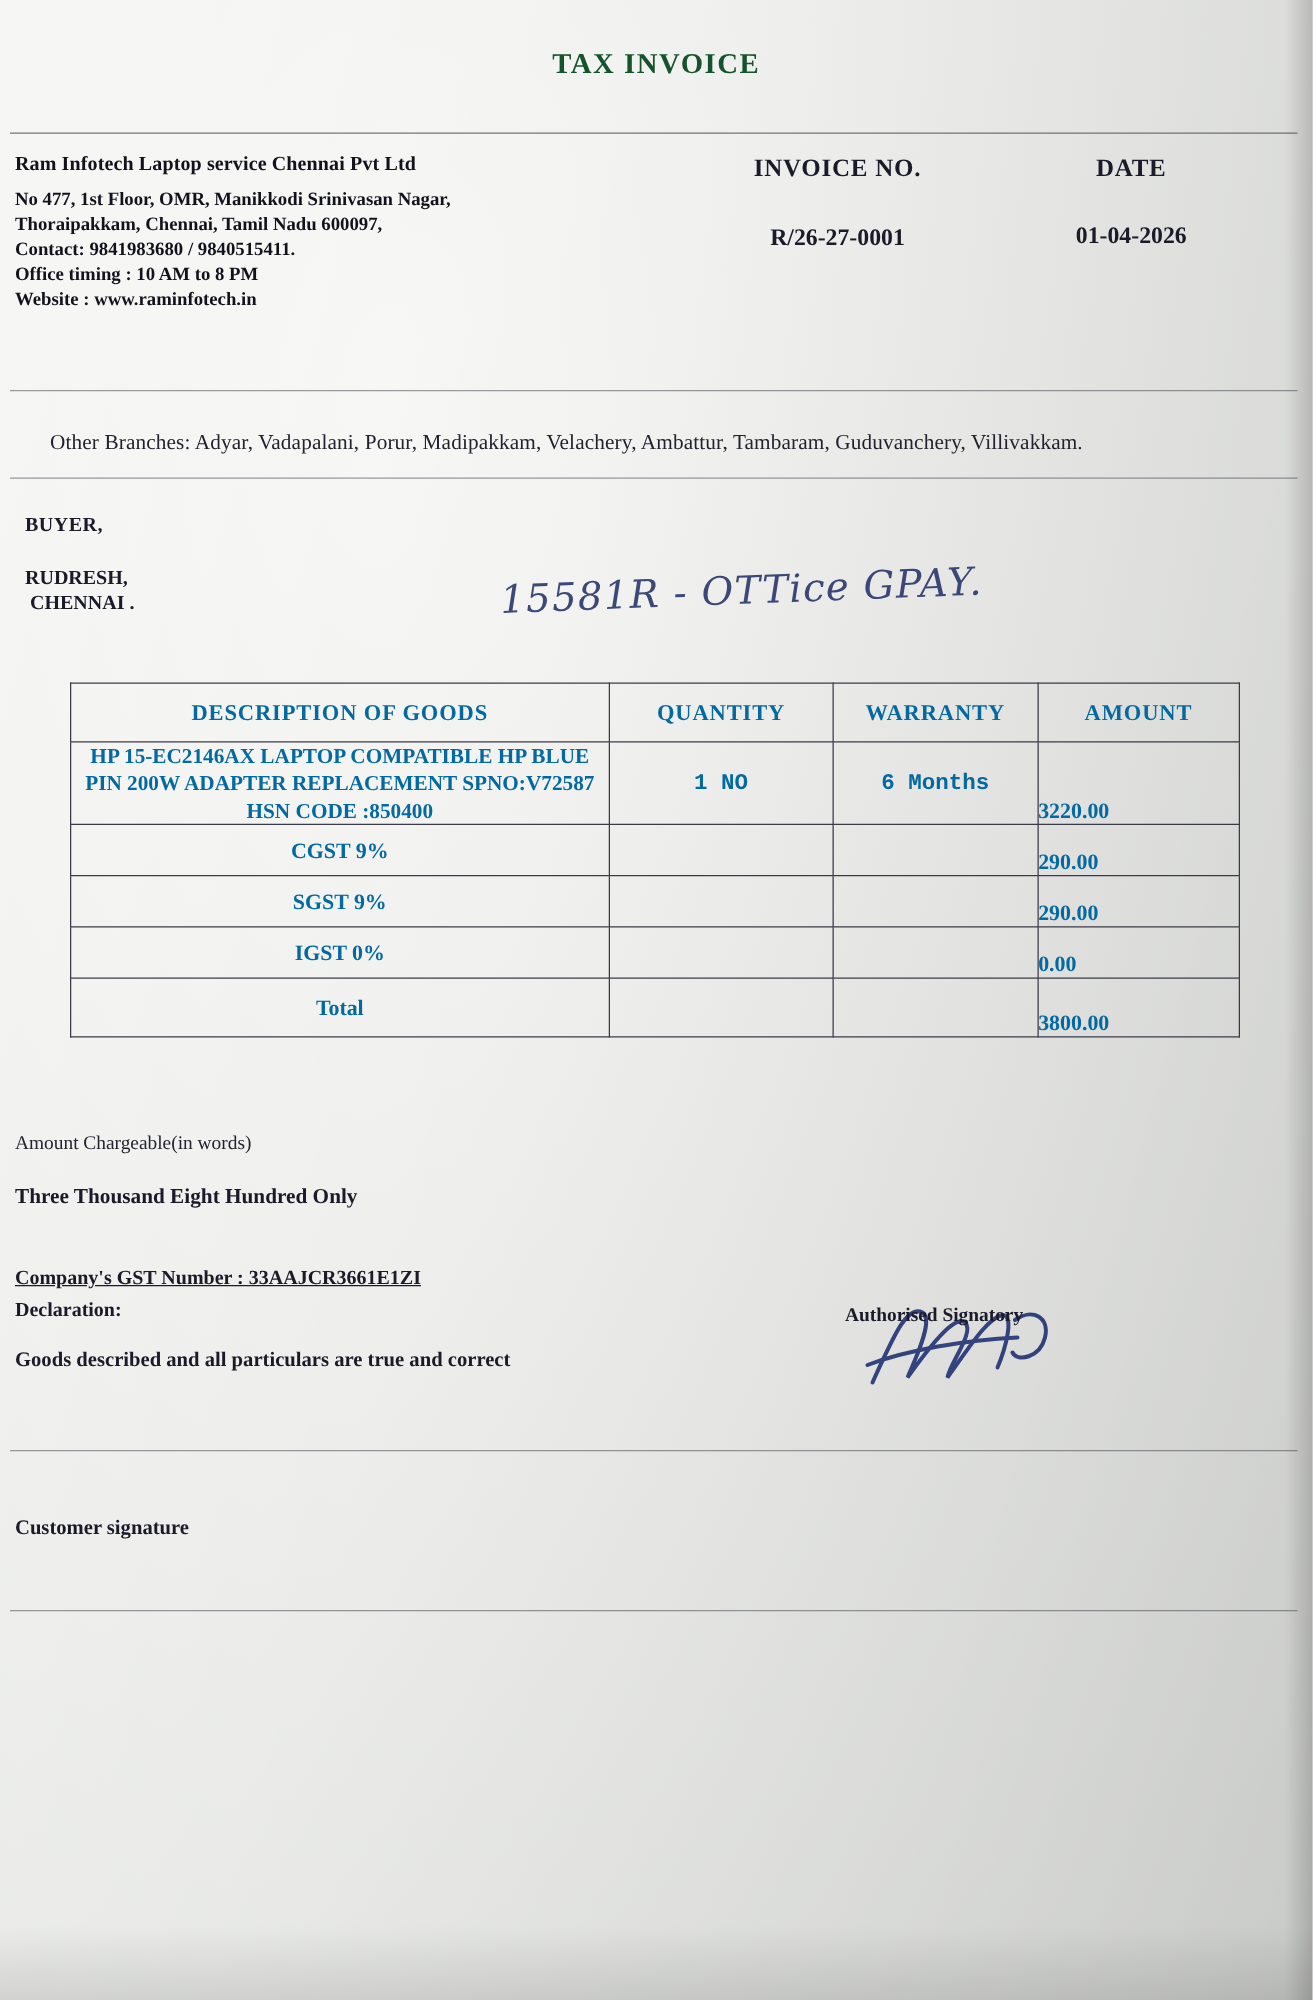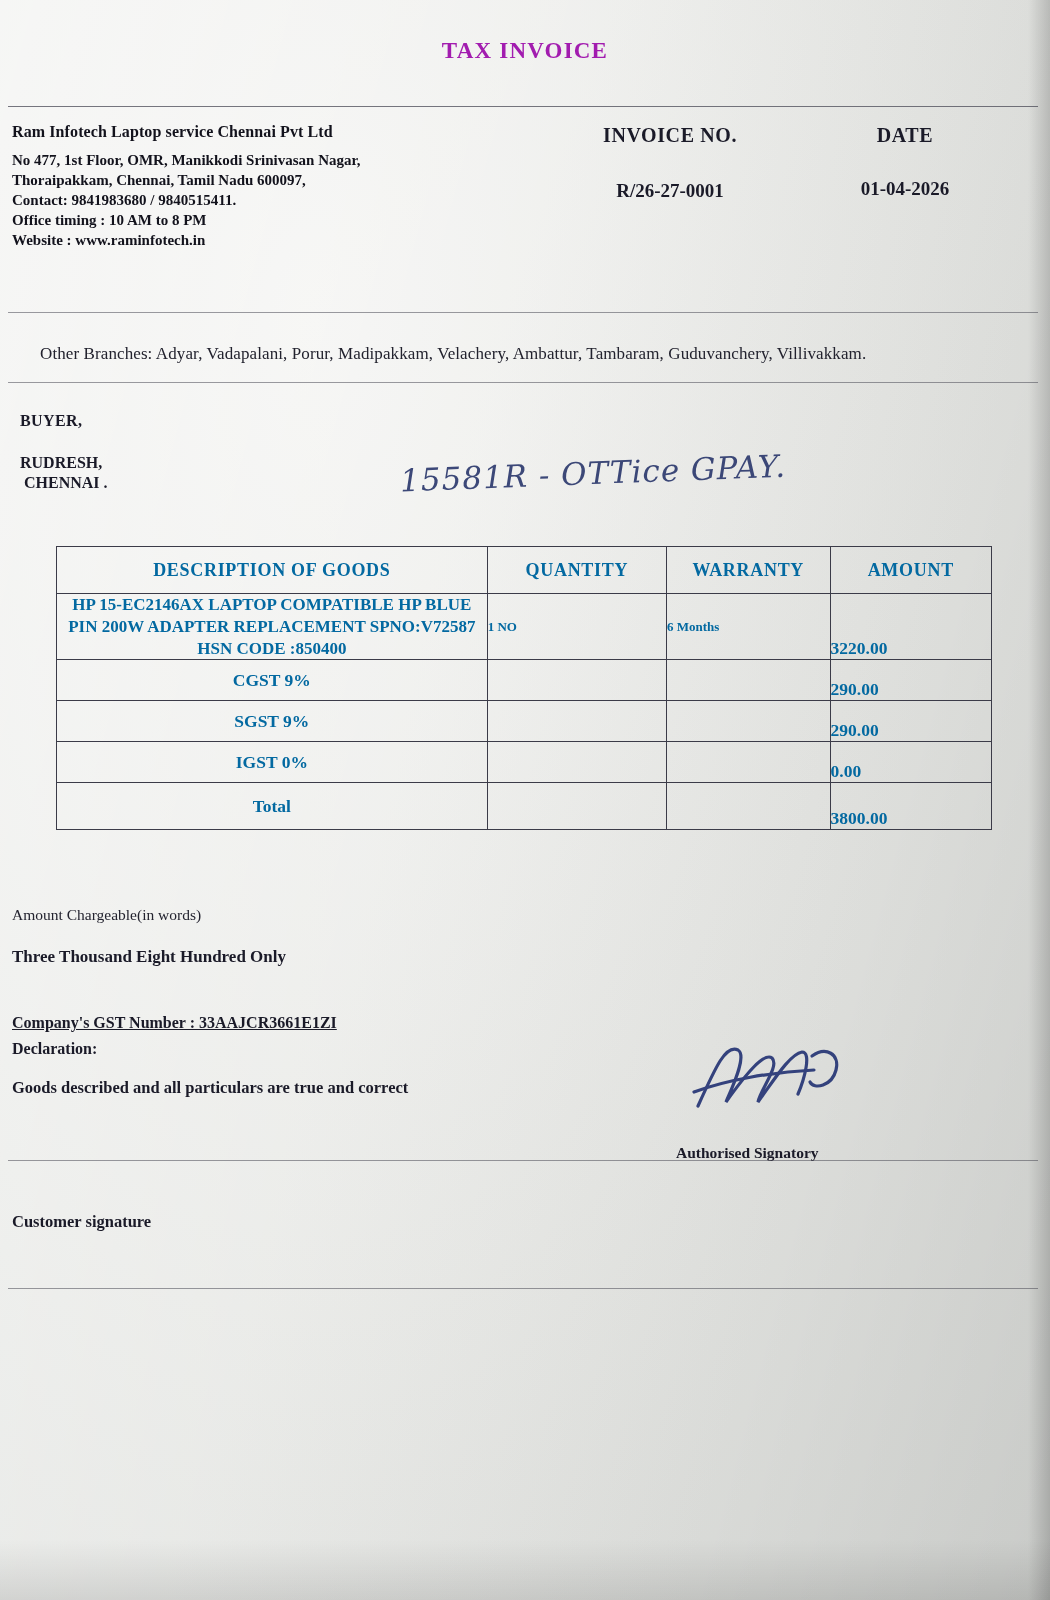--- a/index.html
+++ b/index.html
@@ -39,21 +39,21 @@
   }
 
   .title {
     position: absolute;
     left: 0; right: 0;
     top: 38px;
     text-align: center;
     font-size: 23px;
     letter-spacing: 1.2px;
     font-weight: 700;
-    color: #a21caf;
+    color: #14532d;
   }
 
   .hline {
     position: absolute;
     left: 8px;
     right: 12px;
     height: 1px;
     background: #4a4a55;
     opacity: .75;
   }
@@ -173,21 +173,21 @@
   .col-warr { width: 165px; }
   .col-amt  { width: 164px; }
 
   td.desc {
     text-align: center;
     font-weight: 700;
     font-size: 17px;
     line-height: 1.28;
     padding: 9px 10px 10px 10px;
   }
-  td.center { text-align: left; font-weight: 700; font-size: 13px; }
+  td.center { text-align: center; font-weight: 700; font-size: 18px; font-family: Liberation Mono, monospace; }
   td.amount { text-align: left; padding-right: 16px; font-weight: 700; font-size: 17.5px; vertical-align: bottom; padding-bottom: 6px;}
   td.taxlabel { text-align: center; font-weight: 700; font-size: 17.5px; padding: 10px 0 8px 0;}
   tr.taxrow td { height: 40px; }
   tr.totalrow td { height: 46px; }
   td.totallabel { text-align: center; font-weight: 700; font-size: 17.5px; }
 
   .words-label {
     position: absolute;
     left: 12px; top: 906px;
     font-size: 15.5px;
@@ -222,21 +222,21 @@
 
   .for-company {
     position: absolute;
     left: 512px; top: 1012px;
     font-size: 16.5px;
     font-weight: 700;
     letter-spacing: .2px;
   }
   .auth-sign {
     position: absolute;
-    left: 676px; top: 1144px;
+    left: 676px; top: 1044px;
     font-size: 15.5px;
     font-weight: 700;
   }
   .signature {
     position: absolute;
     left: 686px; top: 1036px;
     width: 180px; height: 80px;
     color: #2b3a78;
     opacity: .95;
   }

